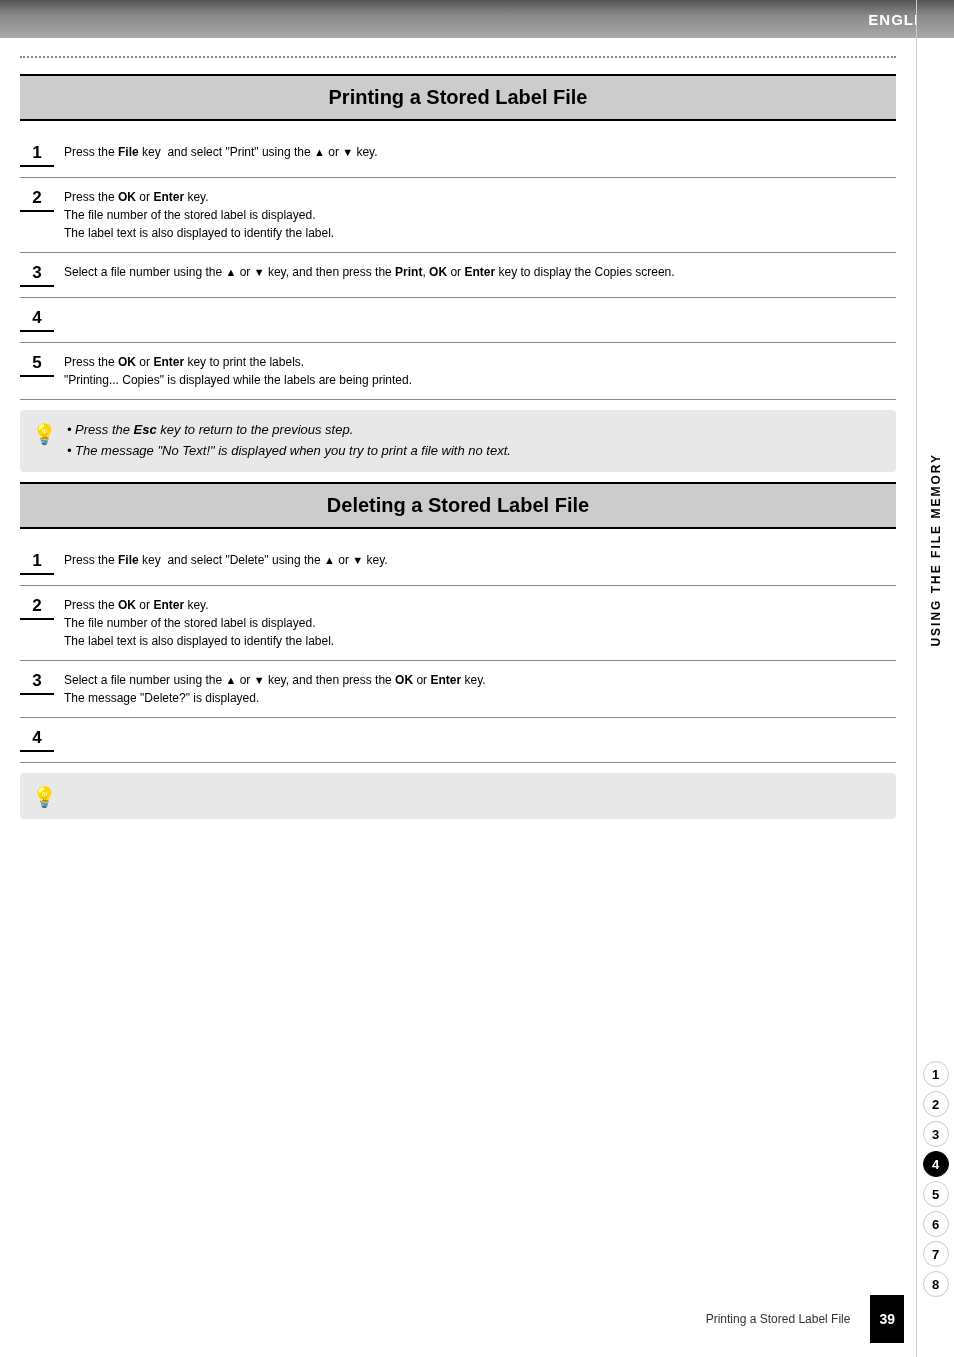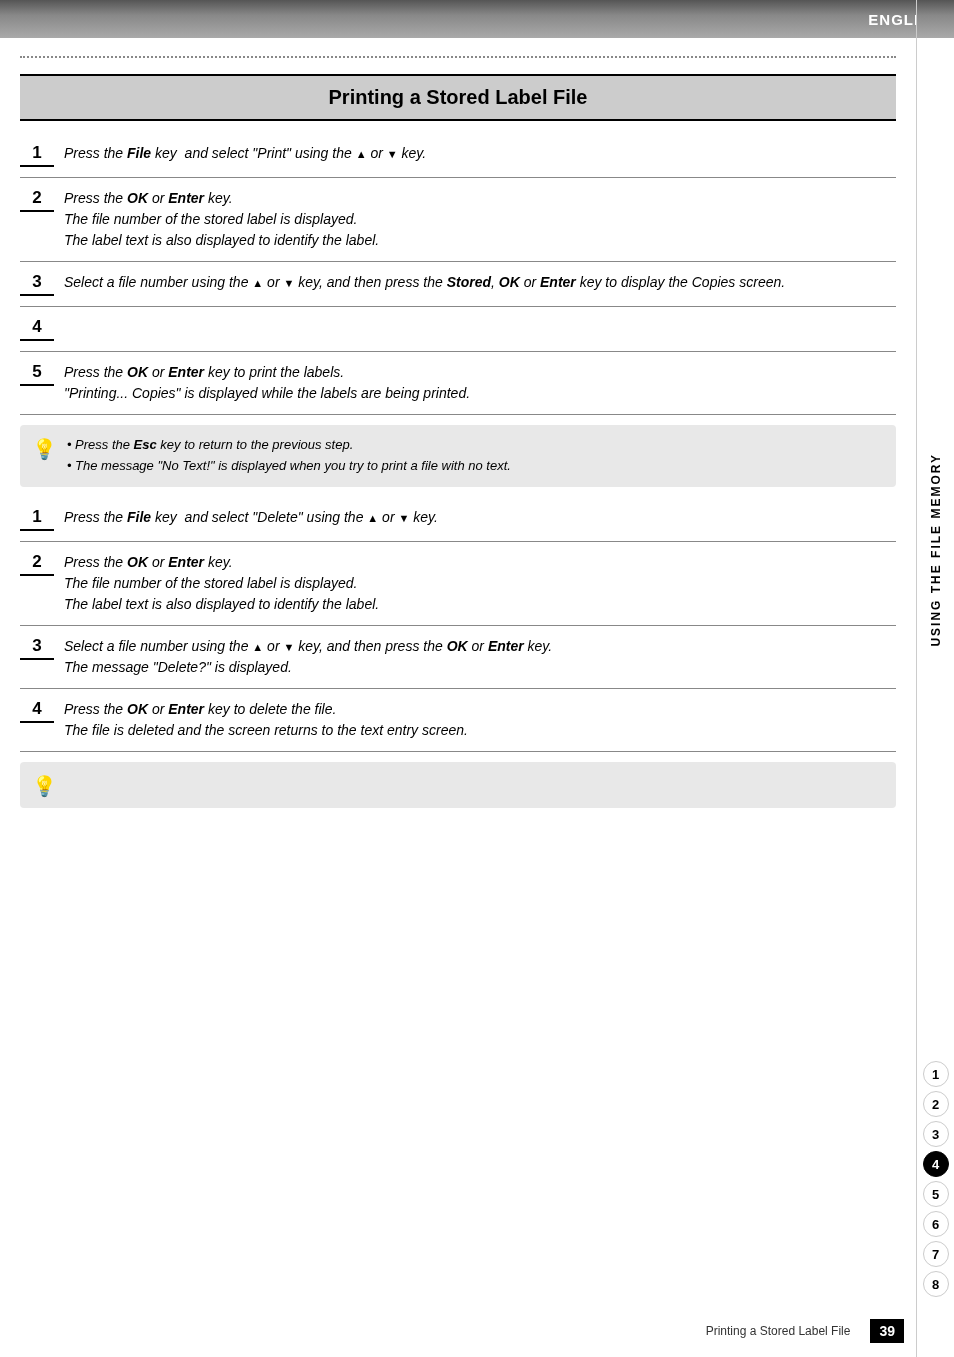--- a/index.html
+++ b/index.html
@@ -132,23 +132,22 @@
     .step-num {
       font-size: 17px;
       font-weight: bold;
       border-bottom: 2px solid #000;
       width: 100%;
       text-align: center;
       padding-bottom: 2px;
     }
     .step-content {
       flex: 1;
-      font-size: 14px;
+      font-size: 12px;
       line-height: 1.5;
-      font-style: italic;
     }
     .step-content b {
       font-weight: bold;
     }
 
     
     .arrow-up::before { content: '▲'; font-size: 11px; }
     .arrow-down::before { content: '▼'; font-size: 11px; }
 
     
@@ -186,21 +185,21 @@
     }
     .footer-text {
       font-size: 12px;
       color: #333;
     }
     .page-num-box {
       background: #000;
       color: #fff;
       font-size: 14px;
       font-weight: bold;
-      padding: 4px 9px;
+      padding: 16px 9px;
     }
   </style>
 </head>
 <body>
 
 <div class="top-header">
   <span class="top-header-title">ENGLISH</span>
 </div>
 
 <div class="right-sidebar">
@@ -246,21 +245,21 @@
       The file number of the stored label is displayed.<br>
       The label text is also displayed to identify the label.
     </div>
   </div>
 
   <div class="step-row">
     <div class="step-num-box">
       <span class="step-num">3</span>
     </div>
     <div class="step-content">
-      Select a file number using the <span class="arrow-up"></span> or <span class="arrow-down"></span> key, and then press the <b>Stored</b>, <b>OK</b> or <b>Enter</b> key to display the Copies screen.
+      Select a file number using the <span class="arrow-up"></span> or <span class="arrow-down"></span> key, and then press the <b>Print</b>, <b>OK</b> or <b>Enter</b> key to display the Copies screen.
     </div>
   </div>
 
   <div class="step-row">
     <div class="step-num-box">
       <span class="step-num">4</span>
     </div>
   </div>
 
   <div class="step-row">
@@ -274,20 +273,23 @@
   </div>
 
   <div class="note-box">
     <span class="note-icon">💡</span>
     <div class="note-content">
       • Press the <b>Esc</b> key to return to the previous step.<br>
       • The message "No Text!" is displayed when you try to print a file with no text.
     </div>
   </div>
 
+  <div class="section-header">
+    <span class="section-header-title">Deleting a Stored Label File</span>
+  </div>
 
   <div class="step-row">
     <div class="step-num-box">
       <span class="step-num">1</span>
     </div>
     <div class="step-content">
       Press the <b>File</b> key&nbsp; and select "Delete" using the <span class="arrow-up"></span> or <span class="arrow-down"></span> key.
     </div>
   </div>
 
@@ -308,24 +310,20 @@
     </div>
     <div class="step-content">
       Select a file number using the <span class="arrow-up"></span> or <span class="arrow-down"></span> key, and then press the <b>OK</b> or <b>Enter</b> key.<br>
       The message "Delete?" is displayed.
     </div>
   </div>
 
   <div class="step-row">
     <div class="step-num-box">
       <span class="step-num">4</span>
-    </div>
-    <div class="step-content">
-      Press the <b>OK</b> or <b>Enter</b> key to delete the file.<br>
-      The file is deleted and the screen returns to the text entry screen.
     </div>
   </div>
 
   <div class="note-box">
     <span class="note-icon">💡</span>
   </div>
 
 </div>
 
 <div class="page-footer">

